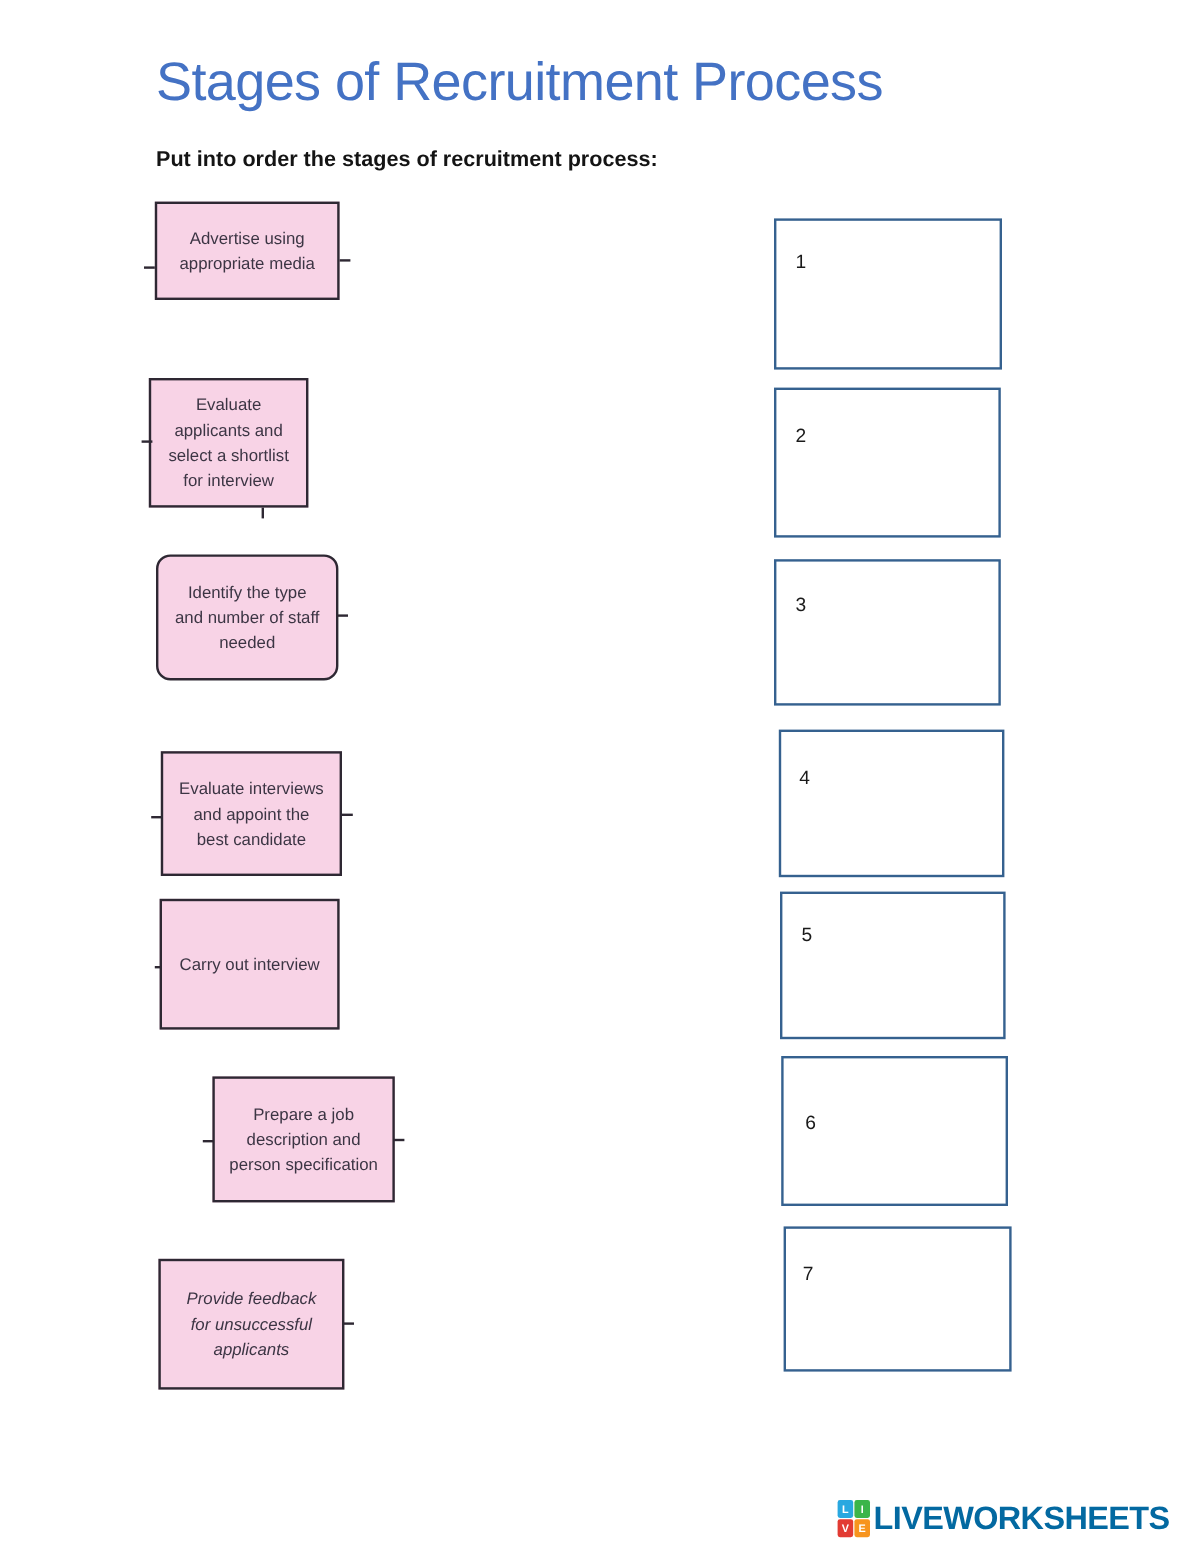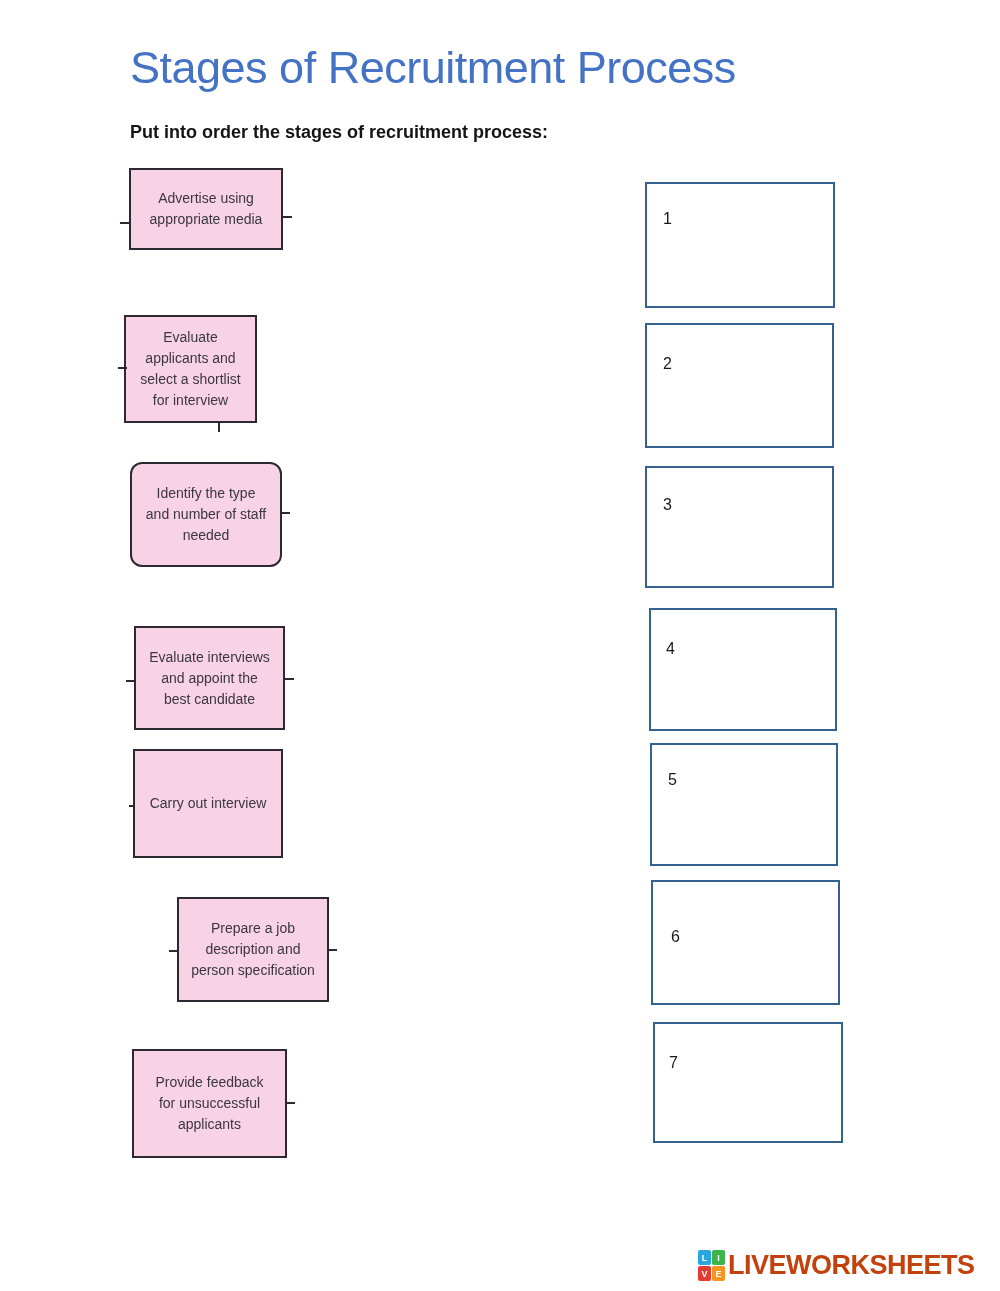--- a/index.html
+++ b/index.html
@@ -82,21 +82,21 @@
     justify-content: center;
   }
   .tile-0 { background: #29a8e0; }
   .tile-1 { background: #3bb54a; }
   .tile-2 { background: #e23b33; }
   .tile-3 { background: #f7941e; }
   .brand-text {
     margin-left: 3px;
     font-size: 27px;
     font-weight: 800;
-    color: #c2410c;
+    color: #0369a1;
     letter-spacing: -0.5px;
     white-space: nowrap;
   }
 </style>
 </head>
 <body>
 
 <div class="page">
 
   <h1 class="title">Stages of Recruitment Process</h1>
@@ -129,21 +129,21 @@
     <span class="tick-h" style="left:-6px; top:54px; width:5px;"></span>
     <span>Carry out interview</span>
   </div>
 
   <div class="stage-card" style="left:129px; top:897px; width:152px; height:105px;margin-left:48px;">
     <span class="tick-h" style="left:-10px; top:51px;"></span>
     <span class="tick-h" style="right:-10px; top:50px;"></span>
     <span>Prepare a job description and person specification</span>
   </div>
 
-  <div class="stage-card" style="left:132px; top:1049px; width:155px; height:109px;">
+  <div class="stage-card" style="left:132px; top:1049px; width:155px; height:109px;font-style:italic;">
     <span class="tick-h" style="right:-10px; top:51px;"></span>
     <span>Provide feedback for unsuccessful applicants</span>
   </div>
 
   <div class="answer-box" style="left:645px; top:182px; width:190px; height:126px;">
     <span class="answer-number" style="left:16px; top:26px;">1</span>
   </div>
 
   <div class="answer-box" style="left:645px; top:323px; width:189px; height:125px;">
     <span class="answer-number" style="left:16px; top:30px;">2</span>

